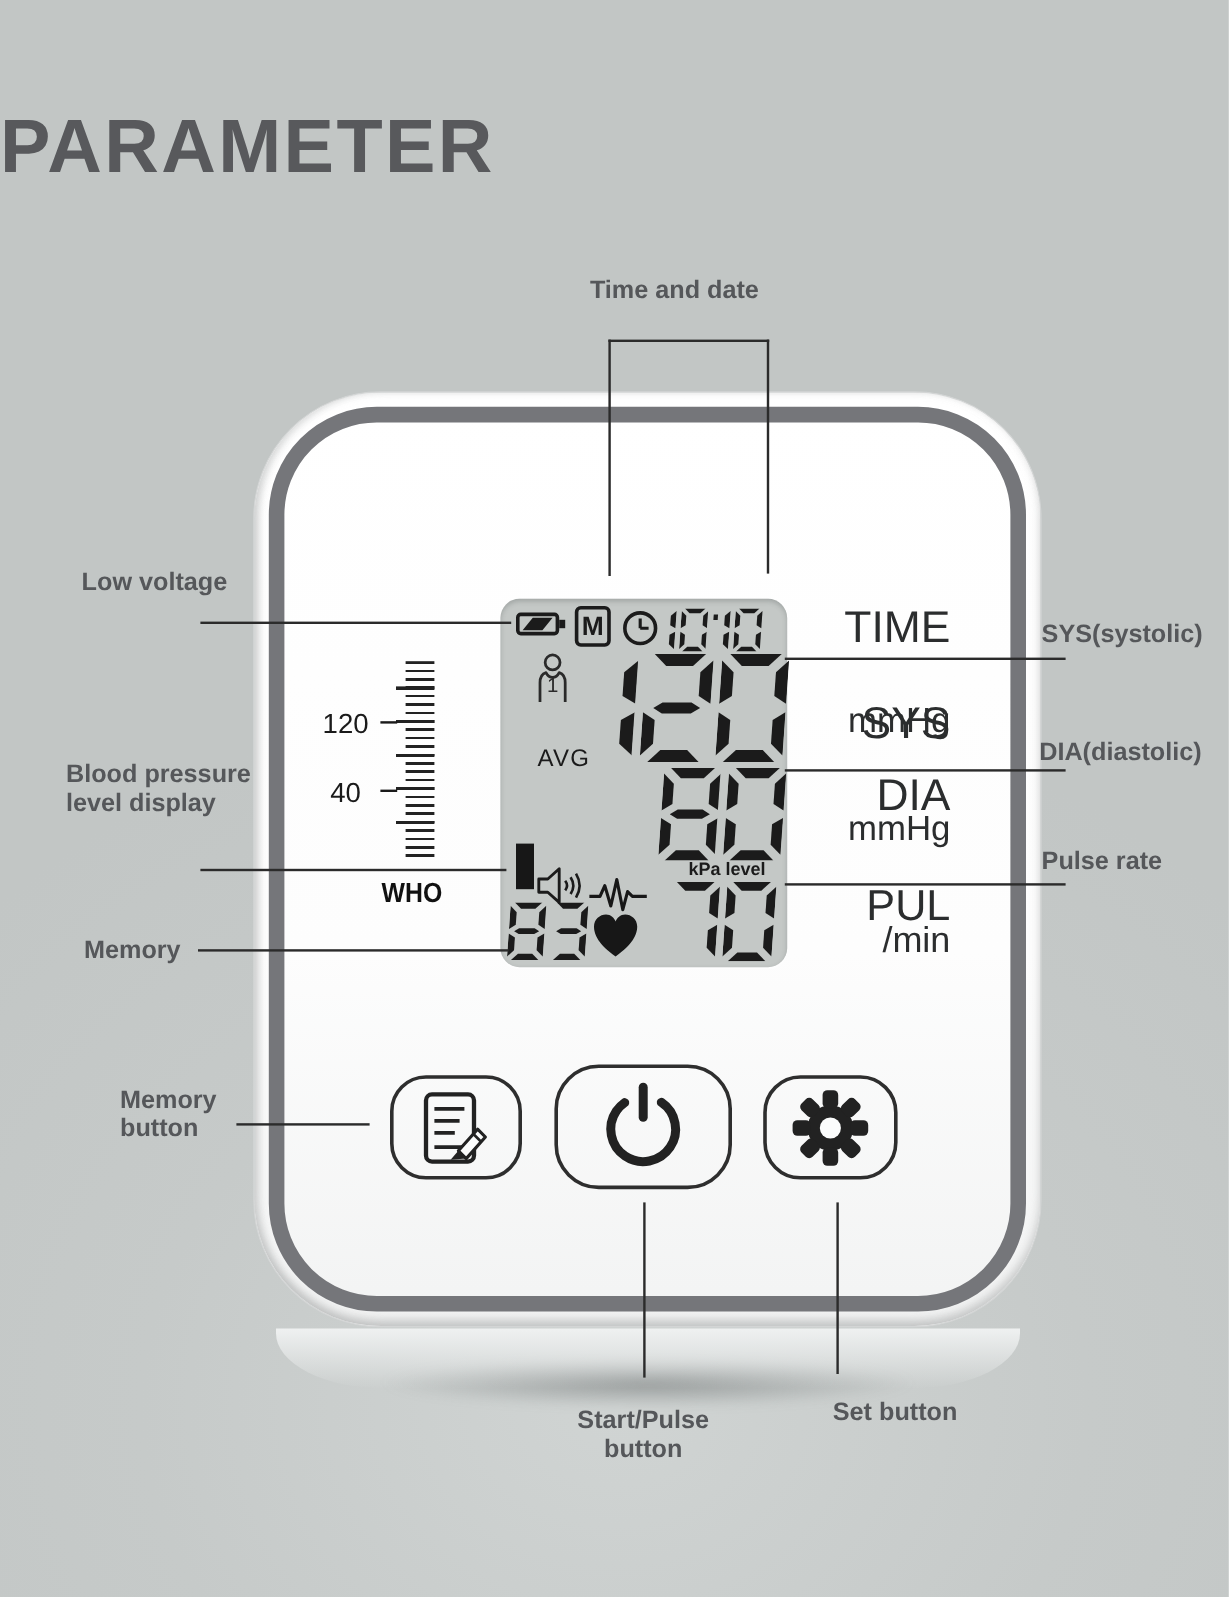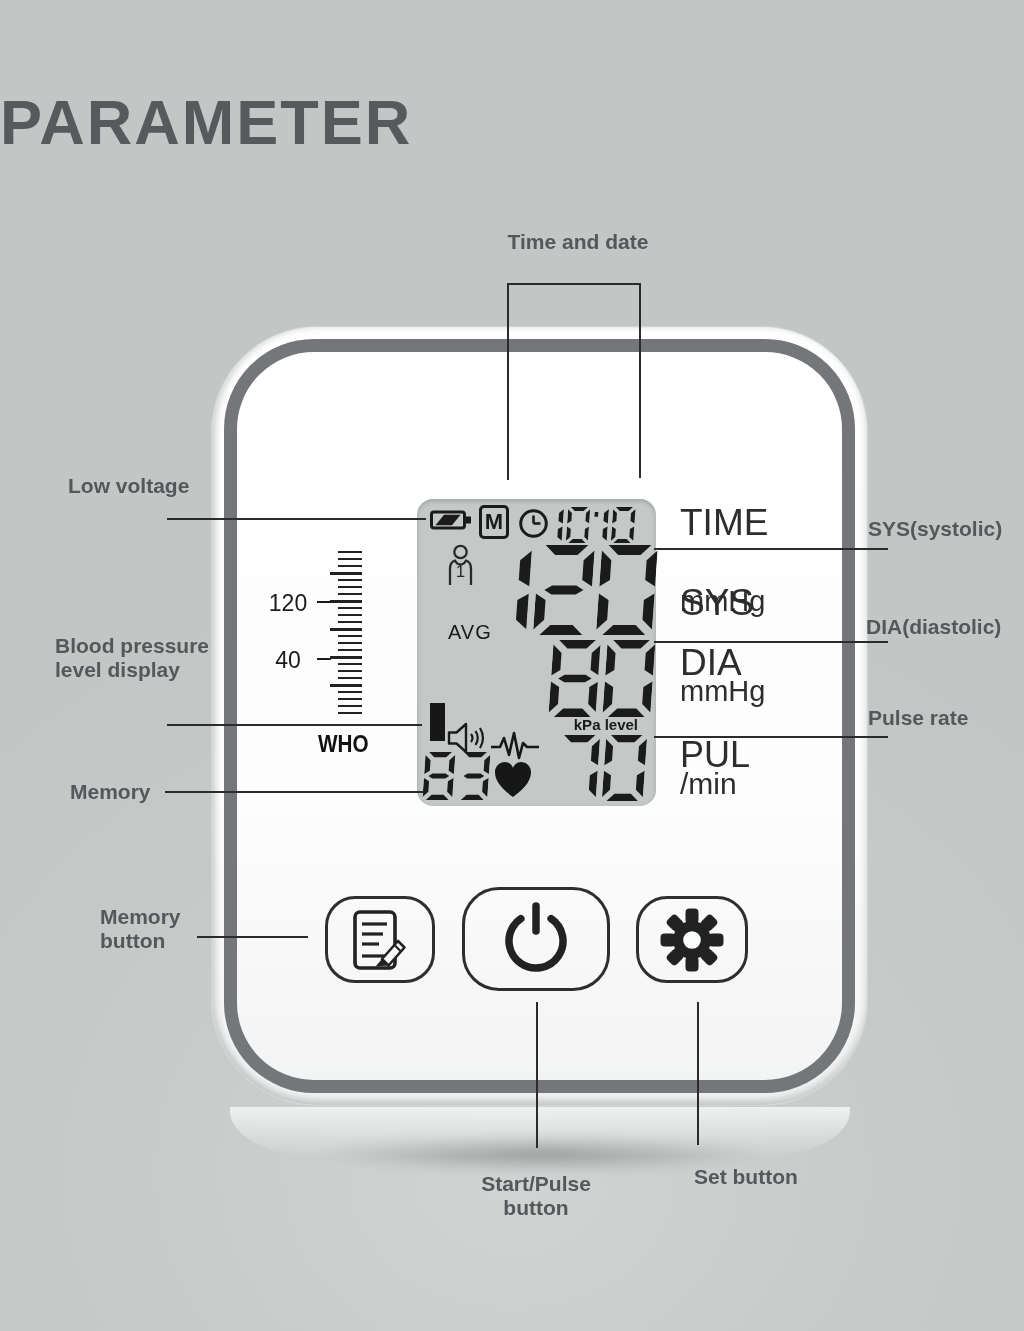--- a/index.html
+++ b/index.html
@@ -13,21 +13,21 @@
     font-family:"Liberation Sans", sans-serif;
     background:radial-gradient(ellipse 70% 45% at 50% 88%, #d0d4d3 0%, var(--background) 55%, #c2c6c5 100%);
     position:relative;overflow:hidden;
   }
   .abs{position:absolute}
   
   .title{left:0;top:86px;width:1024px;text-align:left;font-size:63px;font-weight:bold;
          letter-spacing:2px;color:var(--title-text)}
   
   .callout{color:var(--label-text);font-weight:bold;font-size:21px;line-height:24px}
-  .lbl-time-date{left:498px;top:230px;width:160px;text-align:center}
+  .lbl-time-date{left:482px;top:230px;width:160px;text-align:center}
   .lbl-low-voltage{left:68px;top:474px}
   .lbl-bp-level{left:55px;top:634px}
   .lbl-memory{left:70px;top:780px}
   .lbl-memory-button{left:100px;top:905px}
   .lbl-sys{left:868px;top:517px}
   .lbl-dia{left:866px;top:615px}
   .lbl-pulse{left:868px;top:706px}
   .lbl-set{left:694px;top:1165px}
   .lbl-start{left:456px;top:1172px;width:160px;text-align:center}
   
@@ -53,21 +53,21 @@
   .seg-dia{left:500px;top:640px;width:153px;gap:7px;justify-content:flex-end}
   .seg-pul{left:500px;top:735px;width:145px;gap:6px;justify-content:flex-end}
   .seg-mem{left:424px;top:752px;gap:5px}
   .m-box{left:479px;top:505px;width:30px;height:34px;border:3px solid var(--lcd-segment);
     border-radius:5px;display:flex;align-items:center;justify-content:center;
     font-size:22px;font-weight:bold;color:var(--lcd-segment)}
   .avg{left:448px;top:621px;font-size:20px;font-weight:normal;color:var(--lcd-segment);letter-spacing:1px}
   .kpa{left:558px;top:716px;width:80px;text-align:right;font-size:15px;font-weight:bold;color:var(--lcd-segment)}
   .who-bar{left:430px;top:703px;width:15px;height:38px;background:#171717}
   
-  .print{left:680px;width:112px;text-align:left;color:var(--print-text);line-height:1}
+  .print{left:680px;width:112px;text-align:right;color:var(--print-text);line-height:1}
   .p-time{top:504px;font-size:37px}
   .p-sys{top:584px;font-size:37px}
   .p-sys-u{top:587px;font-size:29px}
   .p-dia{top:644px;font-size:37px}
   .p-dia-u{top:677px;font-size:29px}
   .p-pul{top:737px;font-size:36px}
   .p-pul-u{top:769px;font-size:30px}
   
   .ticks-short{left:338px;top:551px;width:24px;height:164px;
     background:repeating-linear-gradient(to bottom,#222 0 2.2px, rgba(0,0,0,0) 2.2px 7px)}

